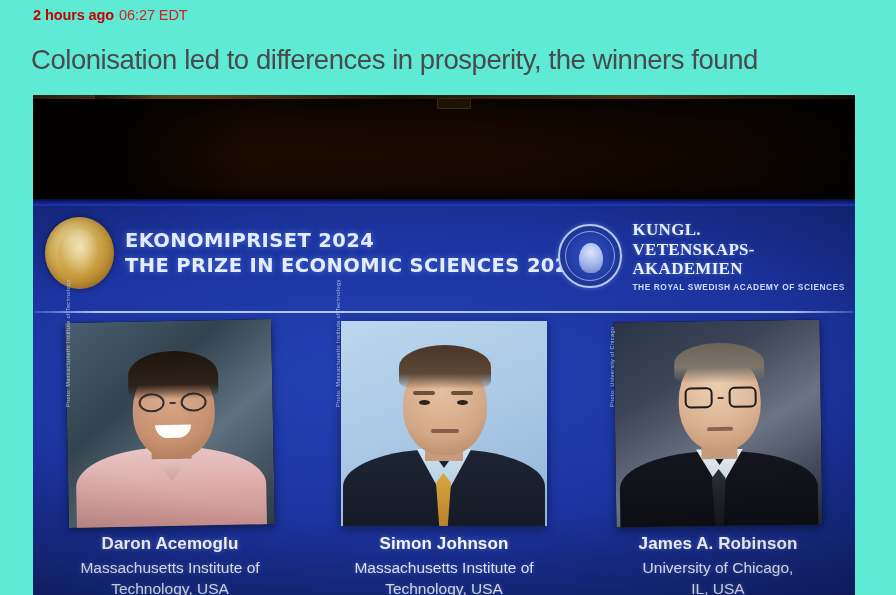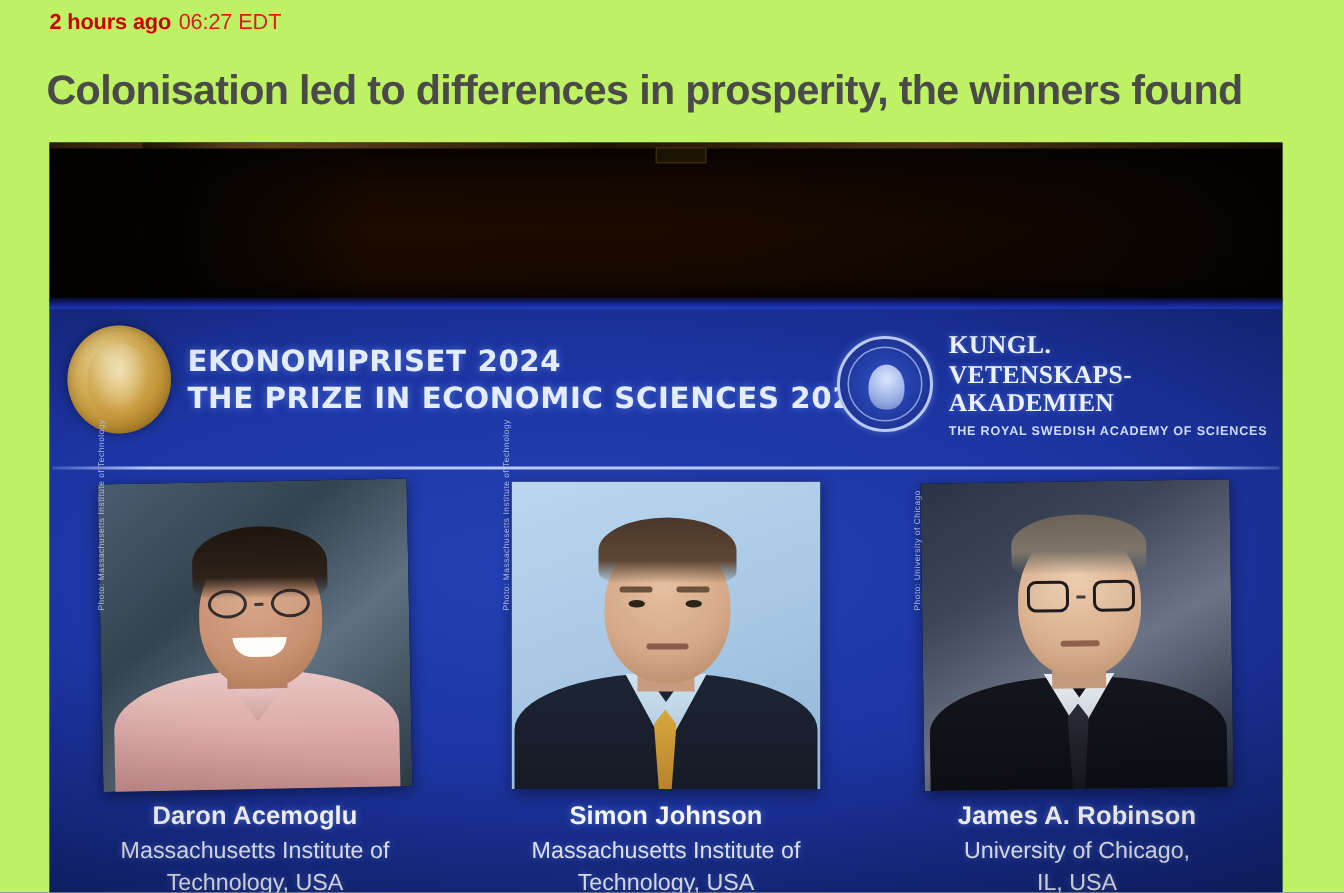--- a/index.html
+++ b/index.html
@@ -5,21 +5,21 @@
   * { box-sizing: border-box; margin: 0; padding: 0; }
 
   body {
     width: 896px;
     height: 595px;
     background: #ffffff;
     font-family: "Liberation Sans", sans-serif;
     overflow: hidden;
   }
 
-  .article { position: relative; width: 896px; height: 595px; background:#bef264; }
+  .article { position: relative; width: 896px; height: 595px; background:#5eead4; }
 
   
   .timestamp-row {
     position: absolute;
     left: 33px;
     top: 6px;
     font-size: 14.5px;
     line-height: 18px;
     white-space: nowrap;
   }
@@ -27,21 +27,21 @@
   .ts-clock    { font-weight: 400; color: #d61f1f; margin-left: 5px; letter-spacing: -0.1px; }
 
   
   .headline {
     position: absolute;
     left: 31px;
     top: 43px;
     width: 840px;
     font-size: 27.5px;
     line-height: 34px;
-    font-weight: 700;
+    font-weight: 400;
     color: #4a4a4a;
     letter-spacing: -0.45px;
     white-space: nowrap;
   }
 
   
   .photo-wrap {
     position: absolute;
     left: 33px;
     top: 95px;

